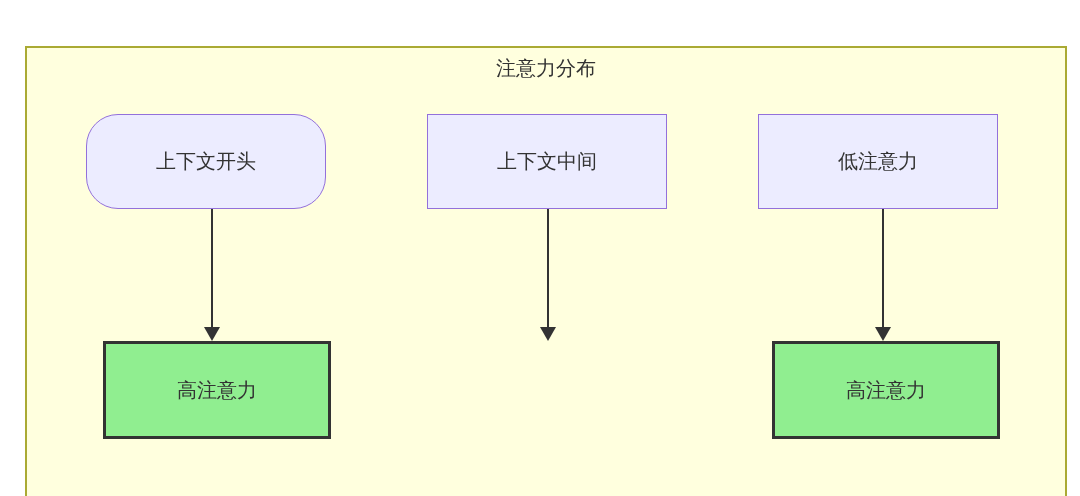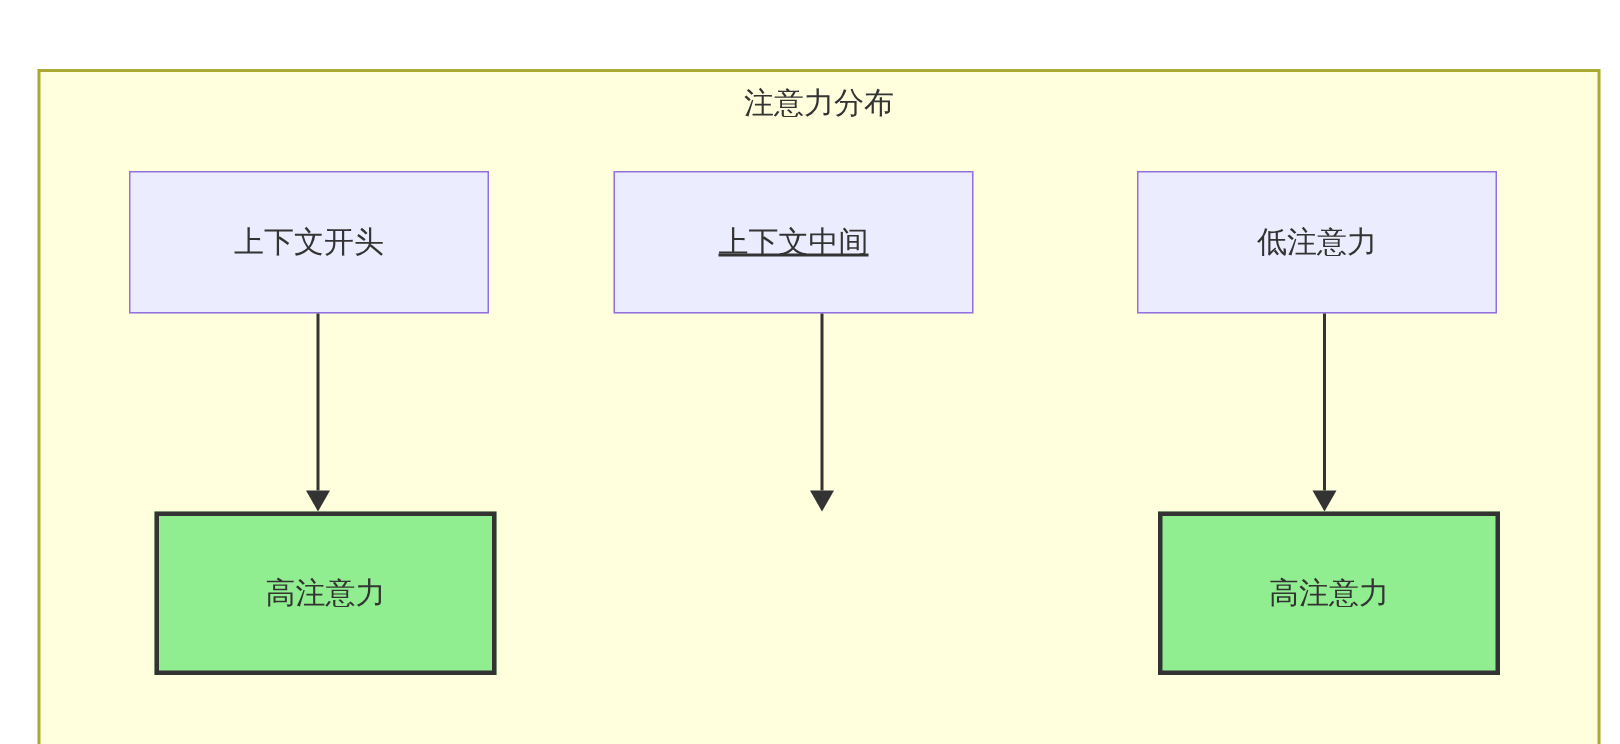--- a/index.html
+++ b/index.html
@@ -38,22 +38,22 @@
     height: 95px;
     background: var(--context-box-bg, #ececff);
     border: 1px solid var(--context-box-border, #9370db);
     box-sizing: border-box;
     display: flex;
     align-items: center;
     justify-content: center;
     font-size: 20px;
     color: var(--text-color, #333333);
   }
-  .ctx-0 { left: 59px; }
-  .ctx-1 { left: 382px; text-decoration: underline; }
+  .ctx-0 { left: 59px; border-radius: 32px; }
+  .ctx-1 { left: 400px; }
   .ctx-2 { left: 731px; }
 
   .arrow-line {
     position: absolute;
     top: 161px;
     width: 2px;
     height: 118px;
     background: var(--arrow-color, #333333);
   }
   .aline-0 { left: 184px; }
@@ -70,21 +70,21 @@
     border-top: 14px solid var(--arrow-color, #333333);
   }
   .ahead-0 { left: 177px; }
   .ahead-1 { left: 513px; }
   .ahead-2 { left: 848px; }
 
   .node-attention {
     position: absolute;
     top: 293px;
     width: 228px;
-    height: 109px;
+    height: 98px;
     border: 3px solid var(--attention-box-border, #333333);
     box-sizing: border-box;
     display: flex;
     align-items: center;
     justify-content: center;
     font-size: 20px;
     color: var(--text-color, #333333);
   }
   .att-0 { left: 76px; }
   .att-1 { left: 410px; }

